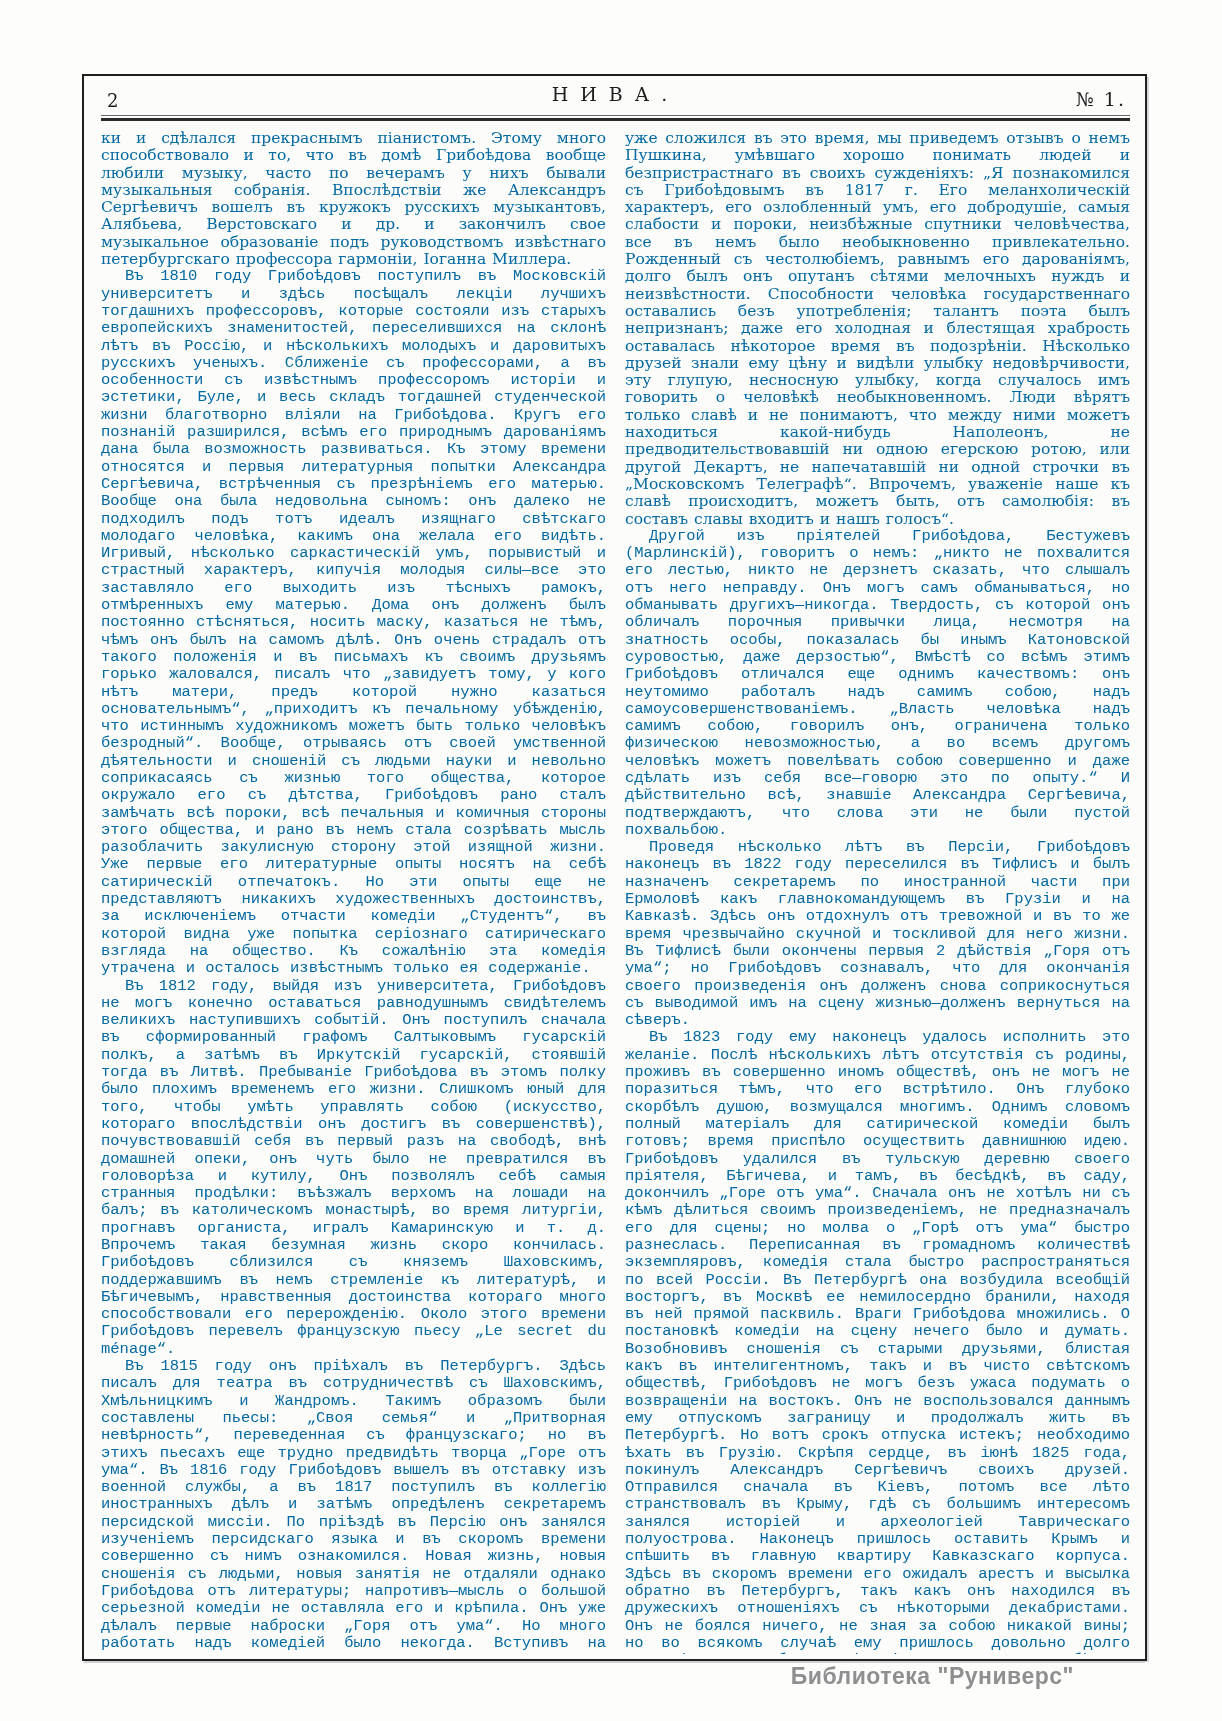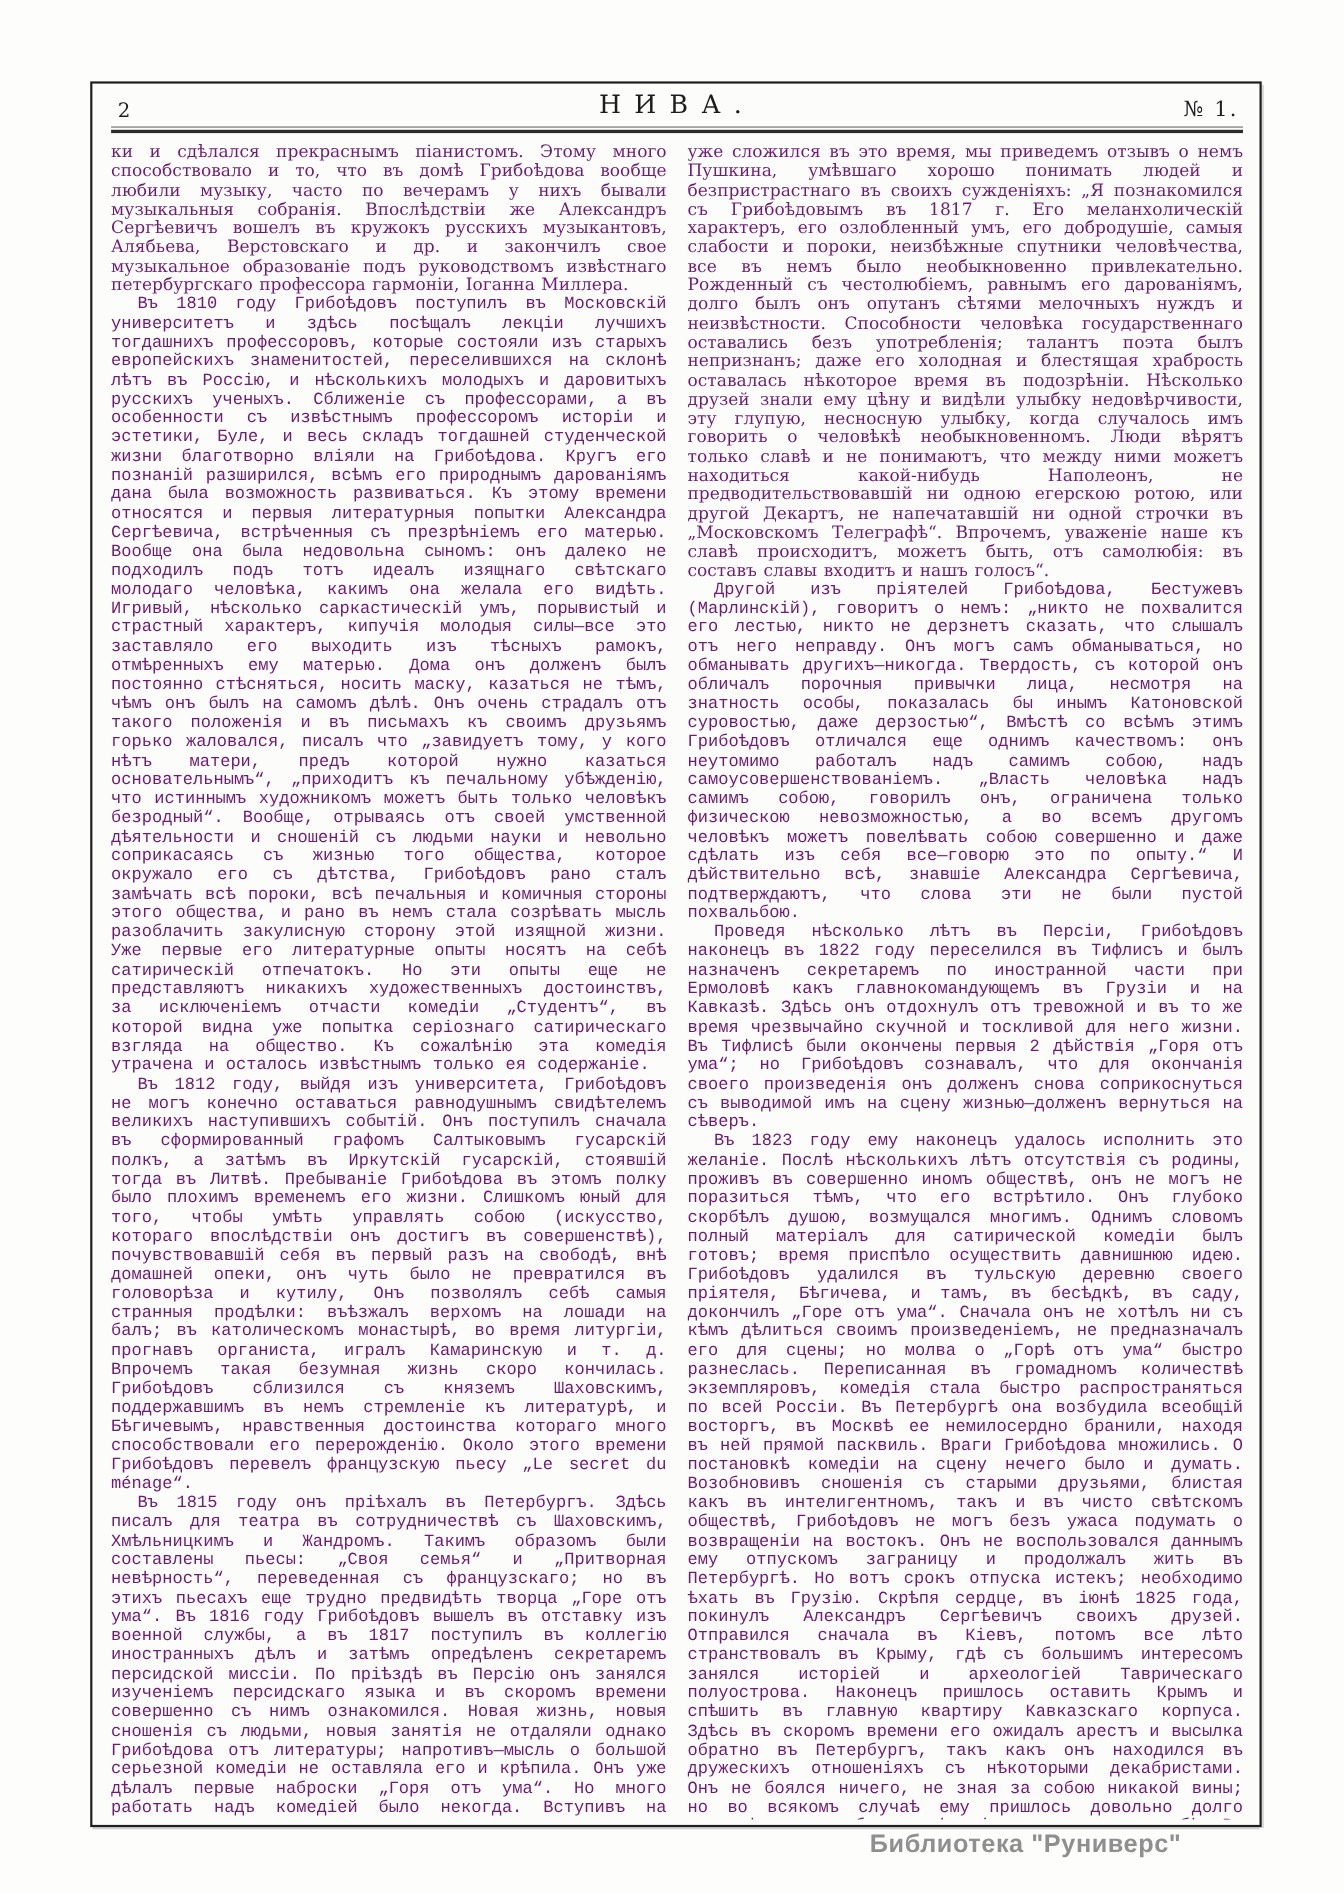--- a/index.html
+++ b/index.html
@@ -21,21 +21,21 @@
   .masthead-row{
     position:relative;height:32px;
     color:#1d1d1d;
   }
   .page-number{
     position:absolute;left:6px;top:8px;
     font-size:18px;
   }
   .masthead{
     position:absolute;left:50%;top:1px;transform:translateX(-50%);
-    font-size:23px;letter-spacing:12px;white-space:nowrap;
+    font-size:19px;letter-spacing:12px;white-space:nowrap;
   }
   .issue-number{
     position:absolute;right:4px;top:6px;
     font-size:19px;letter-spacing:2px;white-space:nowrap;
   }
   .header-rule{
     height:2px;
     border-top:1px solid #6a6a6a;
     border-bottom:3px solid #2b2b2b;
     margin-top:1px;
@@ -45,21 +45,21 @@
     margin-top:9px;
     height:1524px;
     overflow:hidden;
   }
   .col{
     flex:1 1 0;
     text-align:justify;
     font-size:15.5px;
     line-height:17.3px;
     word-spacing:1px;
-    color:#701a75;
+    color:#0369a1;
     overflow:hidden;
   }
   .col p{margin:0;}
   .col p.indent{text-indent:24px;font-family:Liberation Mono, monospace;}
   .watermark{
     position:absolute;
     top:1663px;right:148px;
     font-family:"Liberation Sans","DejaVu Sans",sans-serif;
     font-weight:bold;
     font-size:23px;

